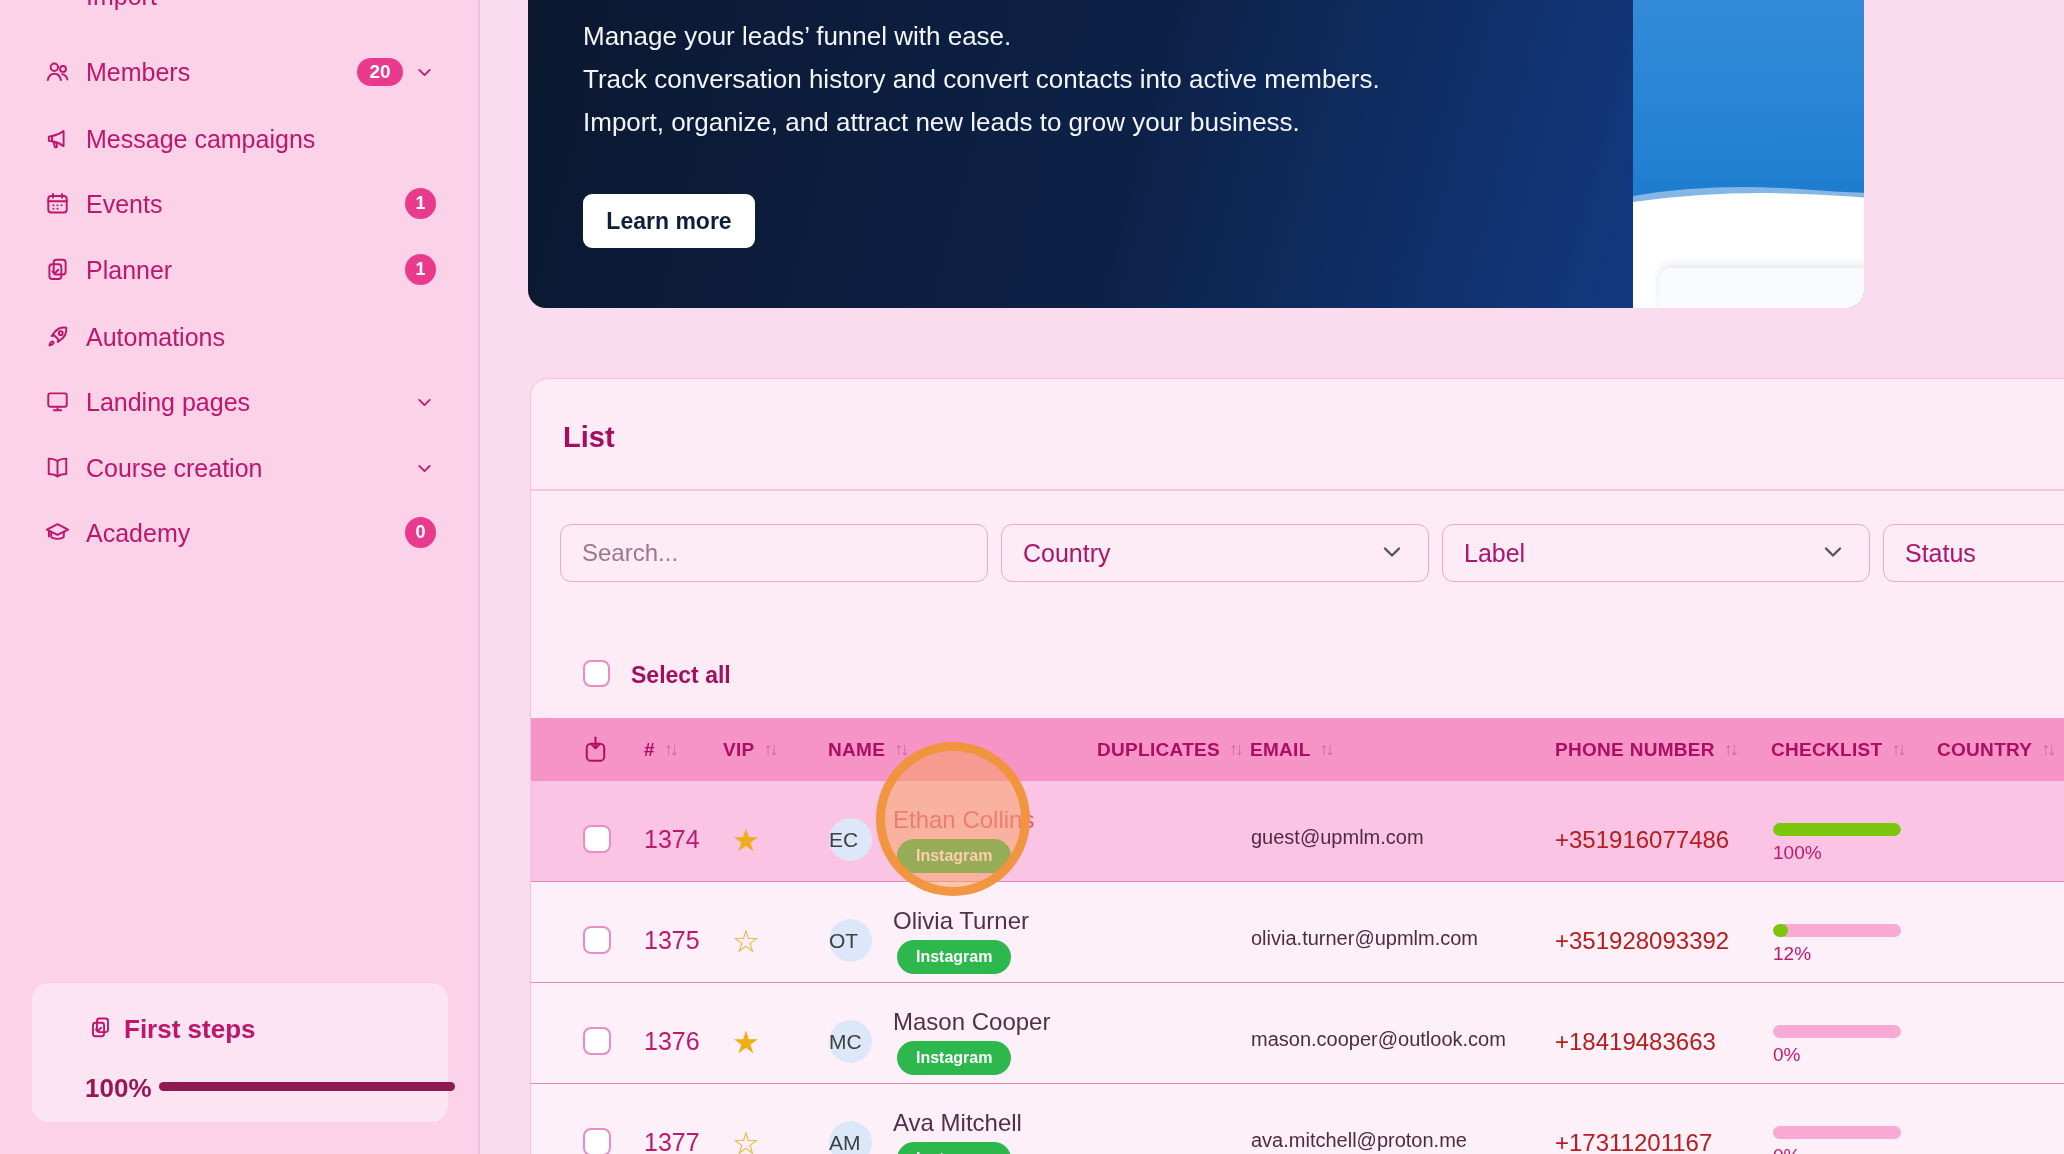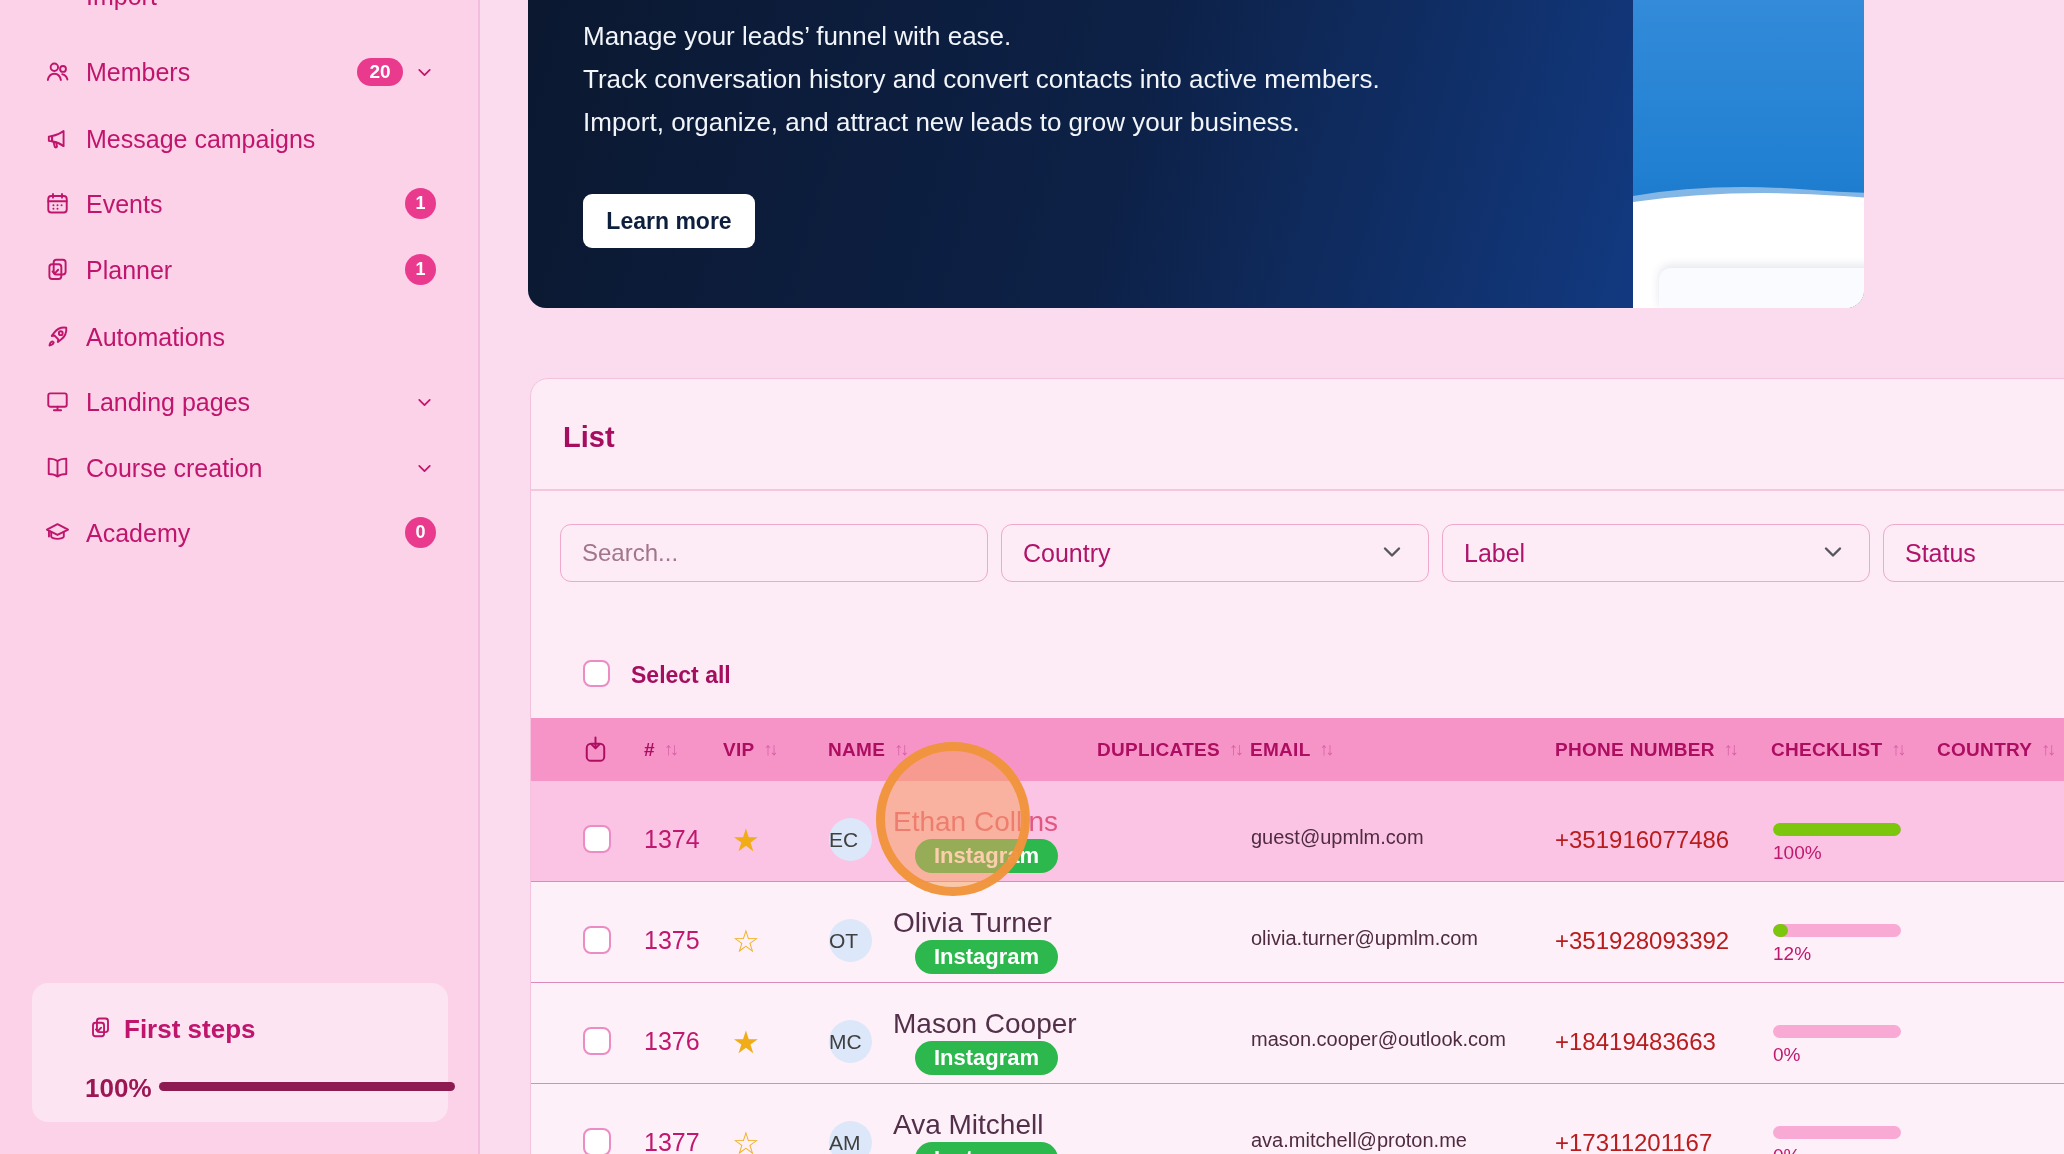--- a/index.html
+++ b/index.html
@@ -109,25 +109,25 @@
     position:absolute; left:52px; top:44px; width:28px; height:28px; background:#fff;
     border:2px solid #eb8cc4; border-radius:8px; cursor:pointer;
   }
   .row-num { position:absolute; left:113px; top:44px; font-size:25px; color:#c0186f; }
   .row-star { position:absolute; left:195px; top:41px; width:40px; text-align:center; font-size:31px; color:#f0ad17; cursor:pointer; }
   .avatar {
     position:absolute; left:298px; top:37px; width:43px; height:43px; border-radius:50%;
     background:#dce7f9; color:#404040; font-size:21px;
     display:flex; align-items:center; justify-content:flex-start;
   }
-  .row-name { position:absolute; left:362px; top:25px; font-size:28px; color:#53304a; cursor:pointer; }
+  .row-name { position:absolute; left:362px; top:25px; font-size:24px; color:#53304a; cursor:pointer; }
   .t-row.highlighted .row-name { color:#e2577e; }
   .row-badge {
-    position:absolute; left:384px; top:58px; height:34px; border-radius:17px; background:#2db84d;
-    color:#fff; font-size:22px; font-weight:bold; display:flex; align-items:center; padding:0 19px;
+    position:absolute; left:366px; top:58px; height:34px; border-radius:17px; background:#2db84d;
+    color:#fff; font-size:16px; font-weight:bold; display:flex; align-items:center; padding:0 19px;
   }
   .row-email { position:absolute; left:720px; top:45px; font-size:20px; color:#4f2b41; }
   .row-phone { position:absolute; left:1024px; top:45px; font-size:24px; color:#b91c1c; }
   .bar-track { position:absolute; left:1242px; top:42px; width:128px; height:13px; border-radius:7px; background:#f9aad4; overflow:hidden; }
   .bar-fill { height:100%; border-radius:7px; background:#7cc70e; }
   .bar-label { position:absolute; left:1242px; top:61px; font-size:19px; color:#c0186f; }
 
   
   .cursor-ring {
     position:absolute; left:876px; top:742px; width:154px; height:154px; border-radius:50%;

